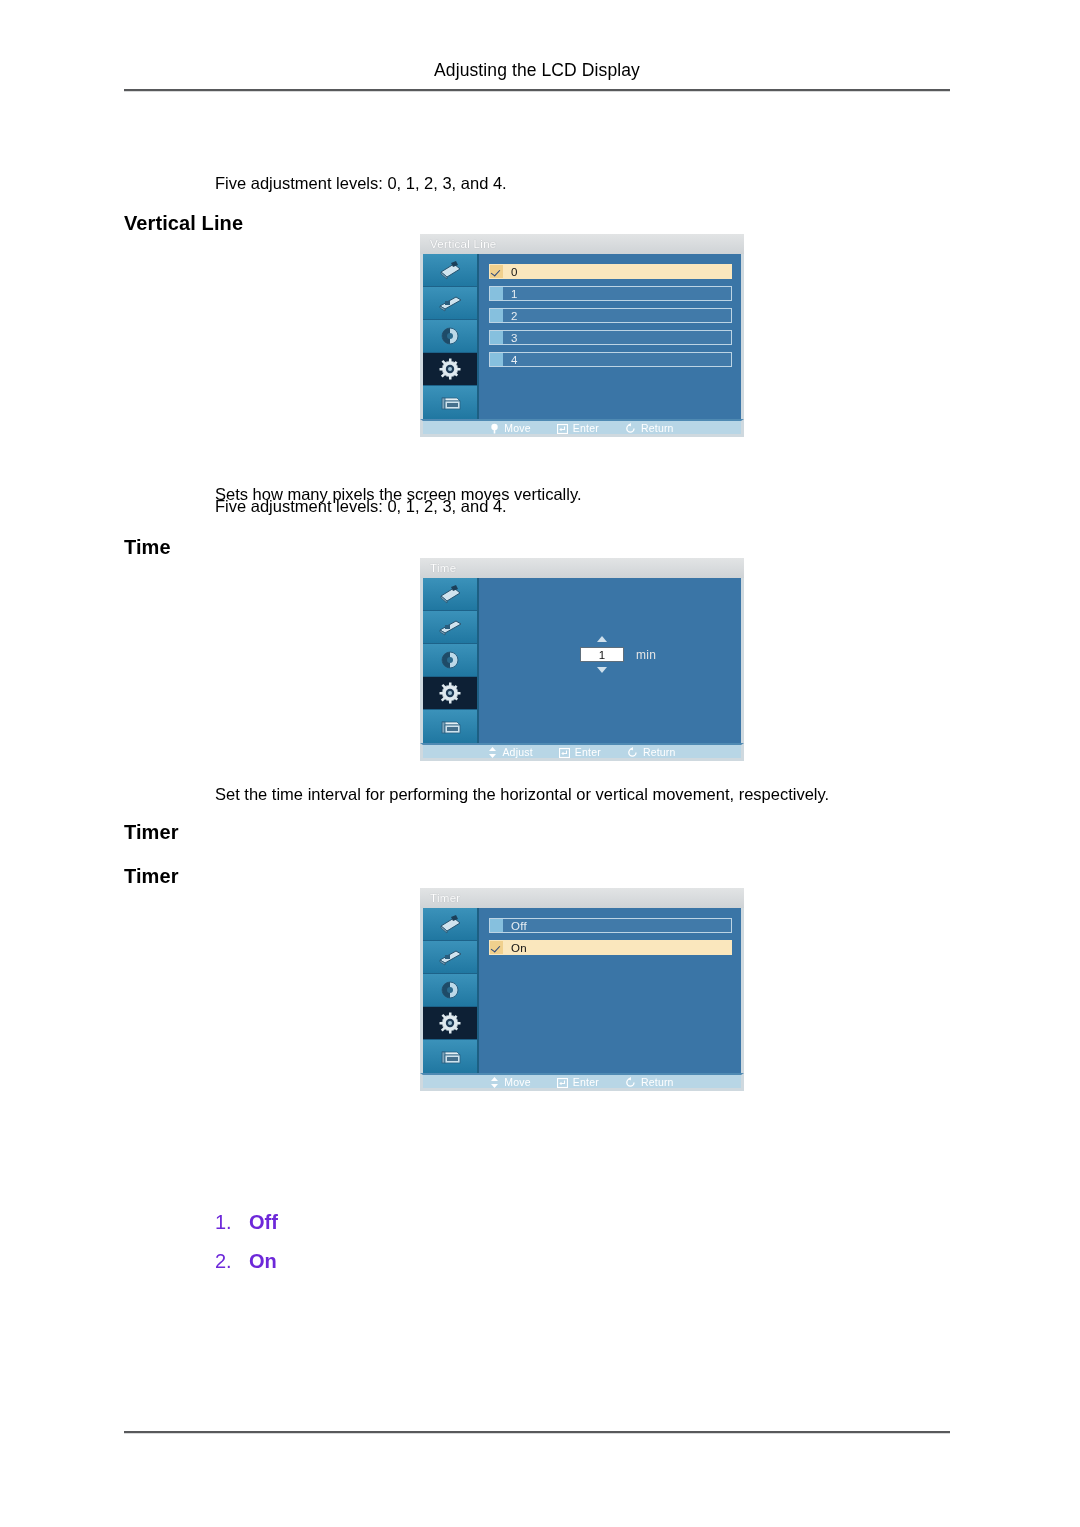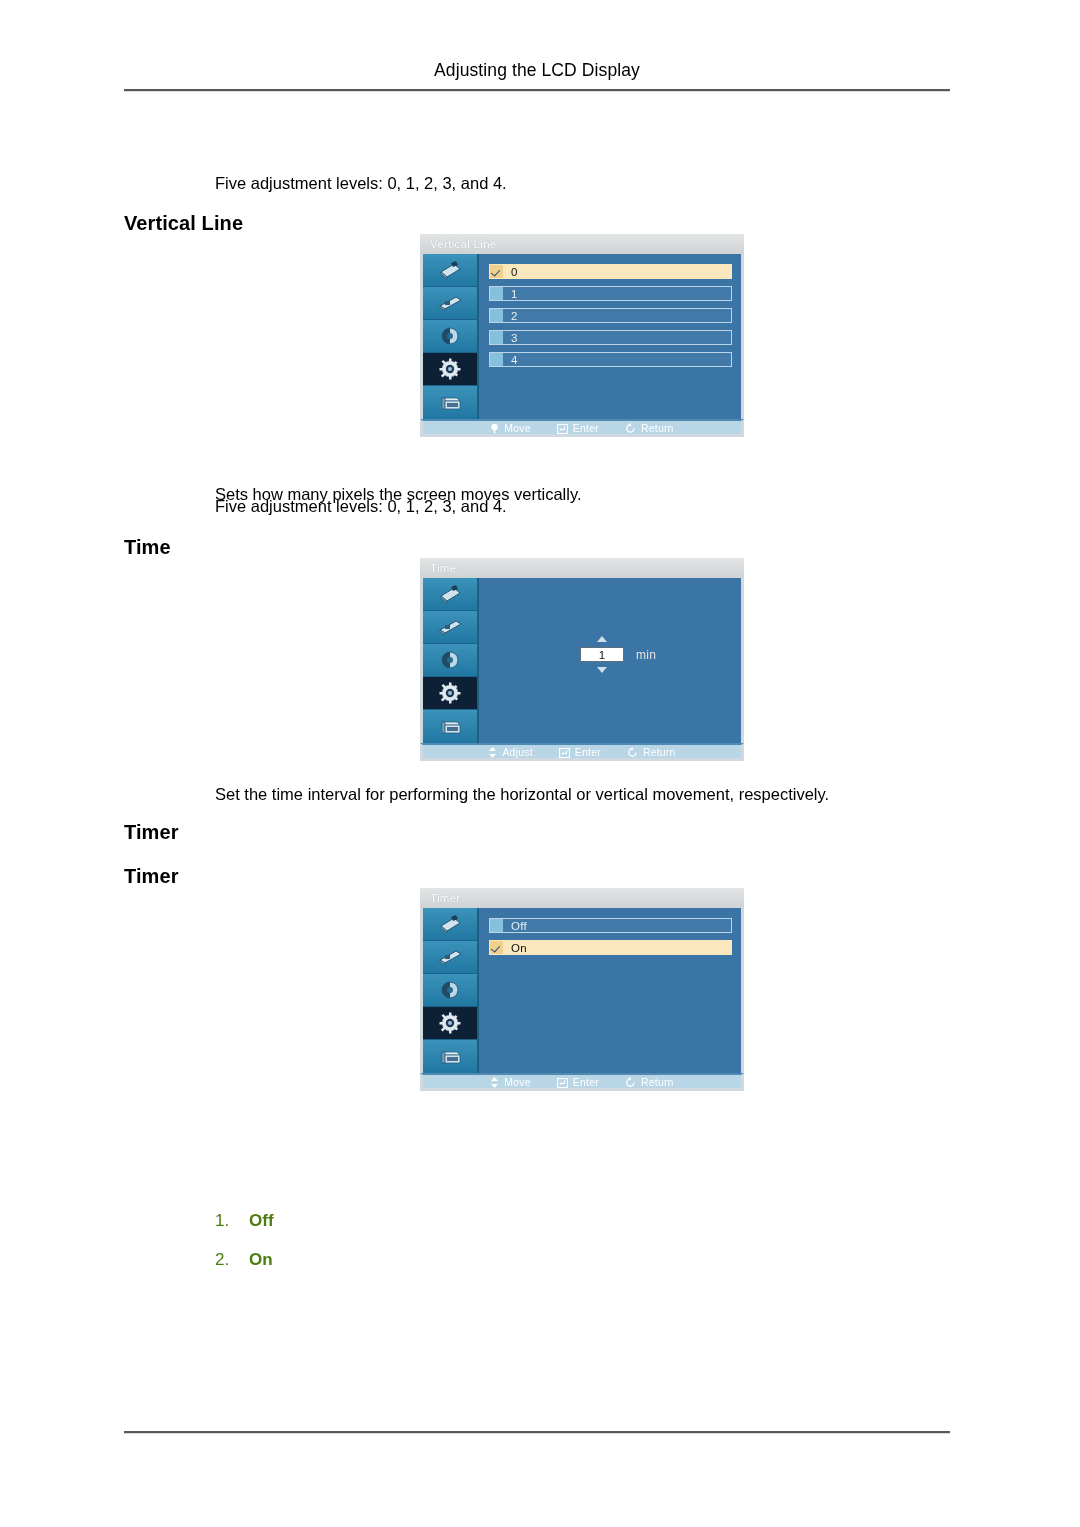--- a/index.html
+++ b/index.html
@@ -64,22 +64,22 @@
   }
   .heading {
     position: absolute;
     font-size: 20px;
     font-weight: bold;
     color: #000;
     letter-spacing: .1px;
   }
   .numlist {
     position: absolute;
-    font-size: 17px;
-    color: #4d7c0f;
+    font-size: 20px;
+    color: #6d28d9;
   }
   .numlist .li {
     display: block;
     height: 39px;
   }
   .numlist .num {
     display: inline-block;
     width: 34px;
   }
   .numlist .val {

